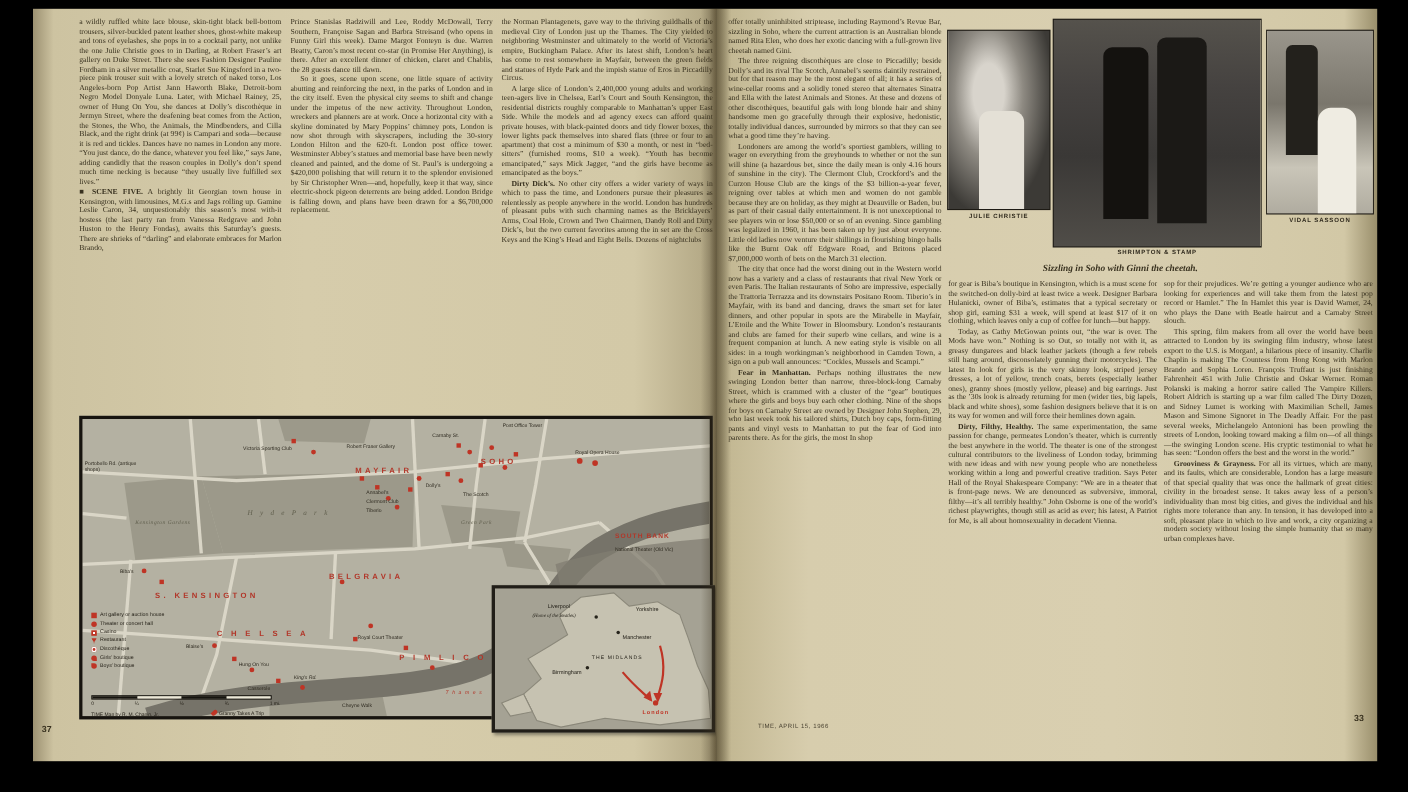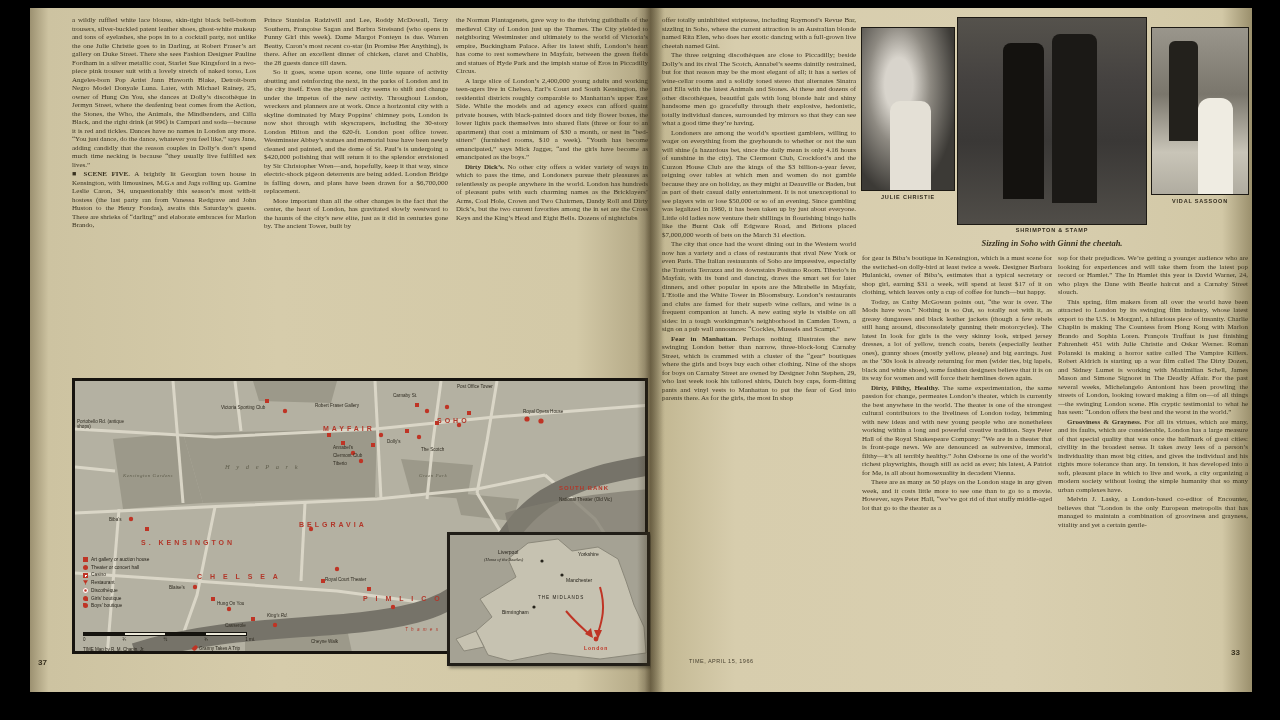--- a/index.html
+++ b/index.html
@@ -46,41 +46,40 @@
   .photo{position:absolute;box-shadow:0 0 0 1px #1d1a14;overflow:hidden}
   .ph1{background:radial-gradient(ellipse at 40% 35%,#d8d4cc 0 18%,#8e8a82 40%,#3c3a36 75%)}
   .ph2{background:linear-gradient(180deg,#55524c 0,#454240 30%,#3a3836 60%,#504d48 100%);}
   .ph2:before{content:"";position:absolute;left:24%;top:12%;width:22%;height:76%;background:#14120f;border-radius:8px 8px 0 0}
   .ph2:after{content:"";position:absolute;left:50%;top:8%;width:24%;height:82%;background:#1b1916;border-radius:8px 8px 0 0}
   .ph1:before{content:"";position:absolute;left:30%;top:45%;width:45%;height:55%;background:#e4e0d6;border-radius:10px 10px 0 0}
   .ph3{background:linear-gradient(180deg,#9a968c 0,#7a766c 40%,#c9c5b8 75%,#b0aca0 100%)}
   .ph3:before{content:"";position:absolute;left:18%;top:8%;width:30%;height:60%;background:#23211c;border-radius:6px 6px 0 0}
   .ph3:after{content:"";position:absolute;left:48%;top:42%;width:36%;height:58%;background:#efece2;border-radius:12px 12px 0 0}
   .cap{position:absolute;font:bold 5.5px "Liberation Sans",sans-serif;letter-spacing:.8px;color:#312b1e;text-align:center}
-  .tagline{position:absolute;font:bold italic 8.5px "Liberation Serif",serif;color:#38311f;text-align:center}
+  .tagline{position:absolute;font:bold italic 8.5px "Liberation Serif",serif;color:#38311f;}
   .pageno{position:absolute;font:bold 8px "Liberation Sans",sans-serif;color:#38311f}
   .footdate{position:absolute;font:5.5px "Liberation Sans",sans-serif;letter-spacing:.5px;color:#4a4332}
   .gutter{position:absolute;left:607px;top:0;width:28px;height:684px;background:linear-gradient(90deg,rgba(0,0,0,0) 0,rgba(60,50,30,.45) 50%,rgba(0,0,0,0) 100%);pointer-events:none}
 </style>
 </head>
 <body>
 
 <div class="spread">
 
   <div class="page left">
 
     <div class="col" style="left:42px;top:8px;width:184px;height:358px">
       <p class="bt noind">a wildly ruffled white lace blouse, skin-tight black bell-bottom trousers, silver-buckled patent leather shoes, ghost-white makeup and tons of eyelashes, she pops in to a cocktail party, not unlike the one Julie Christie goes to in Darling, at Robert Fraser’s art gallery on Duke Street. There she sees Fashion Designer Pauline Fordham in a silver metallic coat, Starlet Sue Kingsford in a two-piece pink trouser suit with a lovely stretch of naked torso, Los Angeles-born Pop Artist Jann Haworth Blake, Detroit-born Negro Model Donyale Luna. Later, with Michael Rainey, 25, owner of Hung On You, she dances at Dolly’s discothèque in Jermyn Street, where the deafening beat comes from the Action, the Stones, the Who, the Animals, the Mindbenders, and Cilla Black, and the right drink (at 99¢) is Campari and soda—because it is red and tickles. Dances have no names in London any more. “You just dance, do the dance, whatever you feel like,” says Jane, adding candidly that the reason couples in Dolly’s don’t spend much time necking is because “they usually live fulfilled sex lives.”</p>
       <p class="bt noind"><b class="rh">■ SCENE FIVE.</b> <span>A brightly lit Georgian town house in Kensington, with limousines, M.G.s and Jags rolling up. Gamine Leslie Caron, 34, unquestionably this season’s most with-it hostess (the last party ran from Vanessa Redgrave and John Huston to the Henry Fondas), awaits this Saturday’s guests. There are shrieks of “darling” and elaborate embraces for Marlon Brando,</span></p>
     </div>
 
     <div class="col" style="left:234px;top:8px;width:184px;height:358px">
       <p class="bt noind">Prince Stanislas Radziwill and Lee, Roddy McDowall, Terry Southern, Françoise Sagan and Barbra Streisand (who opens in Funny Girl this week). Dame Margot Fonteyn is due. Warren Beatty, Caron’s most recent co-star (in Promise Her Anything), is there. After an excellent dinner of chicken, claret and Chablis, the 28 guests dance till dawn.</p>
       <p class="bt">So it goes, scene upon scene, one little square of activity abutting and reinforcing the next, in the parks of London and in the city itself. Even the physical city seems to shift and change under the impetus of the new activity. Throughout London, wreckers and planners are at work. Once a horizontal city with a skyline dominated by Mary Poppins’ chimney pots, London is now shot through with skyscrapers, including the 30-story London Hilton and the 620-ft. London post office tower. Westminster Abbey’s statues and memorial base have been newly cleaned and painted, and the dome of St. Paul’s is undergoing a $420,000 polishing that will return it to the splendor envisioned by Sir Christopher Wren—and, hopefully, keep it that way, since electric-shock pigeon deterrents are being added. London Bridge is falling down, and plans have been drawn for a $6,700,000 replacement.</p>
-      <p class="bt">More important than all the other changes is the fact that the center, the heart of London, has gravitated slowly westward to the haunts of the city’s new elite, just as it did in centuries gone by. The ancient Tower, built by</p>
     </div>
 
     <div class="col" style="left:426px;top:8px;width:192px;height:358px">
       <p class="bt noind">the Norman Plantagenets, gave way to the thriving guildhalls of the medieval City of London just up the Thames. The City yielded to neighboring Westminster and ultimately to the world of Victoria’s empire, Buckingham Palace. After its latest shift, London’s heart has come to rest somewhere in Mayfair, between the green fields and statues of Hyde Park and the impish statue of Eros in Piccadilly Circus.</p>
       <p class="bt">A large slice of London’s 2,400,000 young adults and working teen-agers live in Chelsea, Earl’s Court and South Kensington, the residential districts roughly comparable to Manhattan’s upper East Side. While the models and ad agency execs can afford quaint private houses, with black-painted doors and tidy flower boxes, the lower lights pack themselves into shared flats (three or four to an apartment) that cost a minimum of $30 a month, or nest in “bed-sitters” (furnished rooms, $10 a week). “Youth has become emancipated,” says Mick Jagger, “and the girls have become as emancipated as the boys.”</p>
       <p class="bt"><b class="rh">Dirty Dick’s.</b> <span>No other city offers a wider variety of ways in which to pass the time, and Londoners pursue their pleasures as relentlessly as people anywhere in the world. London has hundreds of pleasant pubs with such charming names as the Bricklayers’ Arms, Coal Hole, Crown and Two Chairmen, Dandy Roll and Dirty Dick’s, but the two current favorites among the in set are the Cross Keys and the King’s Head and Eight Bells. Dozens of nightclubs</span></p>
     </div>
 
     <div class="map">
       <svg width="576" height="276" viewBox="0 0 576 276">
@@ -286,28 +285,26 @@
 
     <div class="photo ph3" style="left:501px;top:20px;width:96px;height:166px"></div>
     <div class="cap" style="left:501px;top:190px;width:96px">VIDAL SASSOON</div>
 
     <div class="tagline" style="left:297px;top:230px;width:208px">Sizzling in Soho with Ginni the cheetah.</div>
 
     <div class="col" style="left:211px;top:246px;width:190px;height:398px">
       <p class="bt noind">for gear is Biba’s boutique in Kensington, which is a must scene for the switched-on dolly-bird at least twice a week. Designer Barbara Hulanicki, owner of Biba’s, estimates that a typical secretary or shop girl, earning $31 a week, will spend at least $17 of it on clothing, which leaves only a cup of coffee for lunch—but happy.</p>
       <p class="bt">Today, as Cathy McGowan points out, “the war is over. The Mods have won.” Nothing is so Out, so totally not with it, as greasy dungarees and black leather jackets (though a few rebels still hang around, disconsolately gunning their motorcycles). The latest In look for girls is the very skinny look, striped jersey dresses, a lot of yellow, trench coats, berets (especially leather ones), granny shoes (mostly yellow, please) and big earrings. Just as the ’30s look is already returning for men (wider ties, big lapels, black and white shoes), some fashion designers believe that it is on its way for women and will force their hemlines down again.</p>
       <p class="bt"><b class="rh">Dirty, Filthy, Healthy.</b> <span>The same experimentation, the same passion for change, permeates London’s theater, which is currently the best anywhere in the world. The theater is one of the strongest cultural contributors to the liveliness of London today, brimming with new ideas and with new young people who are nonetheless working within a long and powerful creative tradition. Says Peter Hall of the Royal Shakespeare Company: “We are in a theater that is front-page news. We are denounced as subversive, immoral, filthy—it’s all terribly healthy.” John Osborne is one of the world’s richest playwrights, though still as acid as ever; his latest, A Patriot for Me, is all about homosexuality in decadent Vienna.</span></p>
-      <p class="bt">There are as many as 50 plays on the London stage in any given week, and it costs little more to see one than to go to a movie. However, says Peter Hall, “we’ve got rid of that stuffy middle-aged lot that go to the theater as a</p>
     </div>
 
     <div class="col" style="left:407px;top:246px;width:190px;height:398px">
       <p class="bt noind">sop for their prejudices. We’re getting a younger audience who are looking for experiences and will take them from the latest pop record or Hamlet.” The In Hamlet this year is David Warner, 24, who plays the Dane with Beatle haircut and a Carnaby Street slouch.</p>
       <p class="bt">This spring, film makers from all over the world have been attracted to London by its swinging film industry, whose latest export to the U.S. is Morgan!, a hilarious piece of insanity. Charlie Chaplin is making The Countess from Hong Kong with Marlon Brando and Sophia Loren. François Truffaut is just finishing Fahrenheit 451 with Julie Christie and Oskar Werner. Roman Polanski is making a horror satire called The Vampire Killers. Robert Aldrich is starting up a war film called The Dirty Dozen, and Sidney Lumet is working with Maximilian Schell, James Mason and Simone Signoret in The Deadly Affair. For the past several weeks, Michelangelo Antonioni has been prowling the streets of London, looking toward making a film on—of all things—the swinging London scene. His cryptic testimonial to what he has seen: “London offers the best and the worst in the world.”</p>
       <p class="bt"><b class="rh">Grooviness &amp; Grayness.</b> <span>For all its virtues, which are many, and its faults, which are considerable, London has a large measure of that special quality that was once the hallmark of great cities: civility in the broadest sense. It takes away less of a person’s individuality than most big cities, and gives the individual and his rights more tolerance than any. In tension, it has developed into a soft, pleasant place in which to live and work, a city organizing a modern society without losing the simple humanity that so many urban complexes have.</span></p>
-      <p class="bt">Melvin J. Lasky, a London-based co-editor of Encounter, believes that “London is the only European metropolis that has managed to maintain a combination of grooviness and grayness, vitality and yet a certain gentle-</p>
     </div>
 
     <div class="footdate" style="left:38px;top:650px">TIME, APRIL 15, 1966</div>
     <div class="pageno" style="left:580px;top:640px">33</div>
   </div>
 
   <div class="gutter"></div>
 </div>
 
 </body></html>

